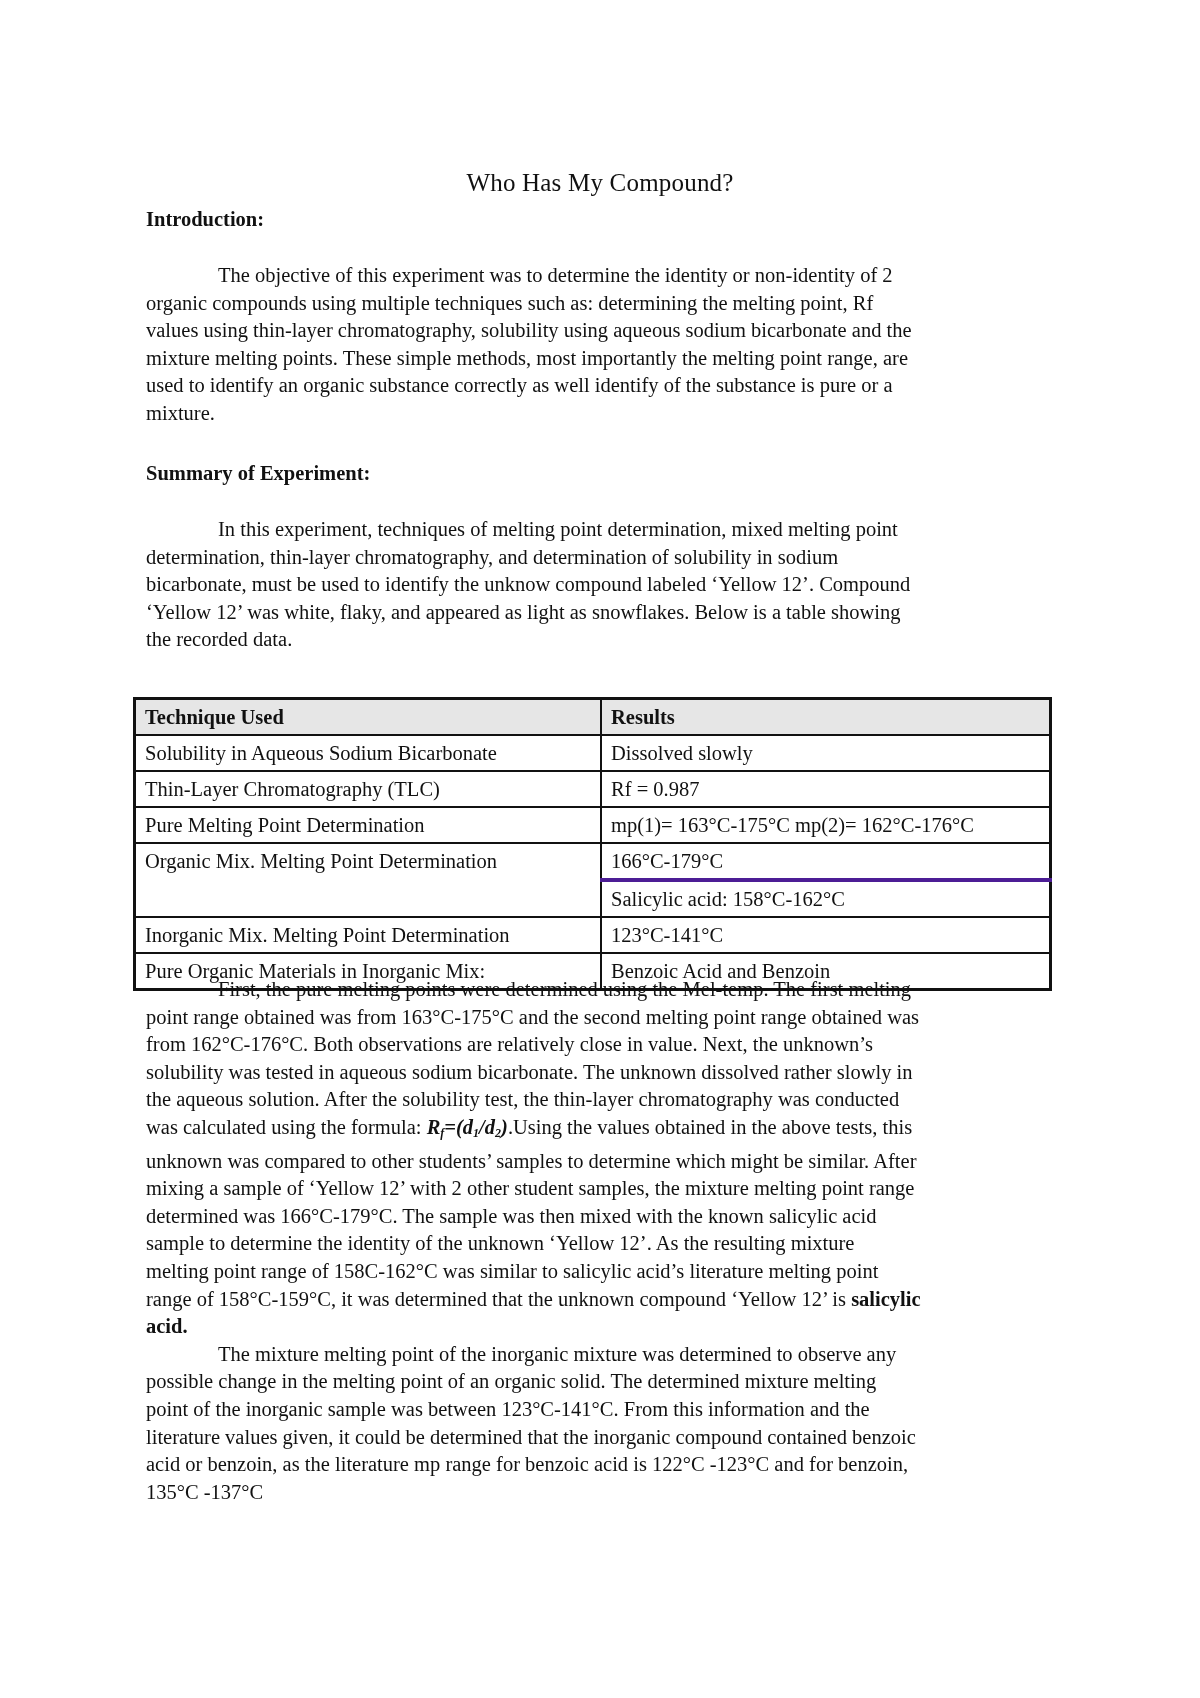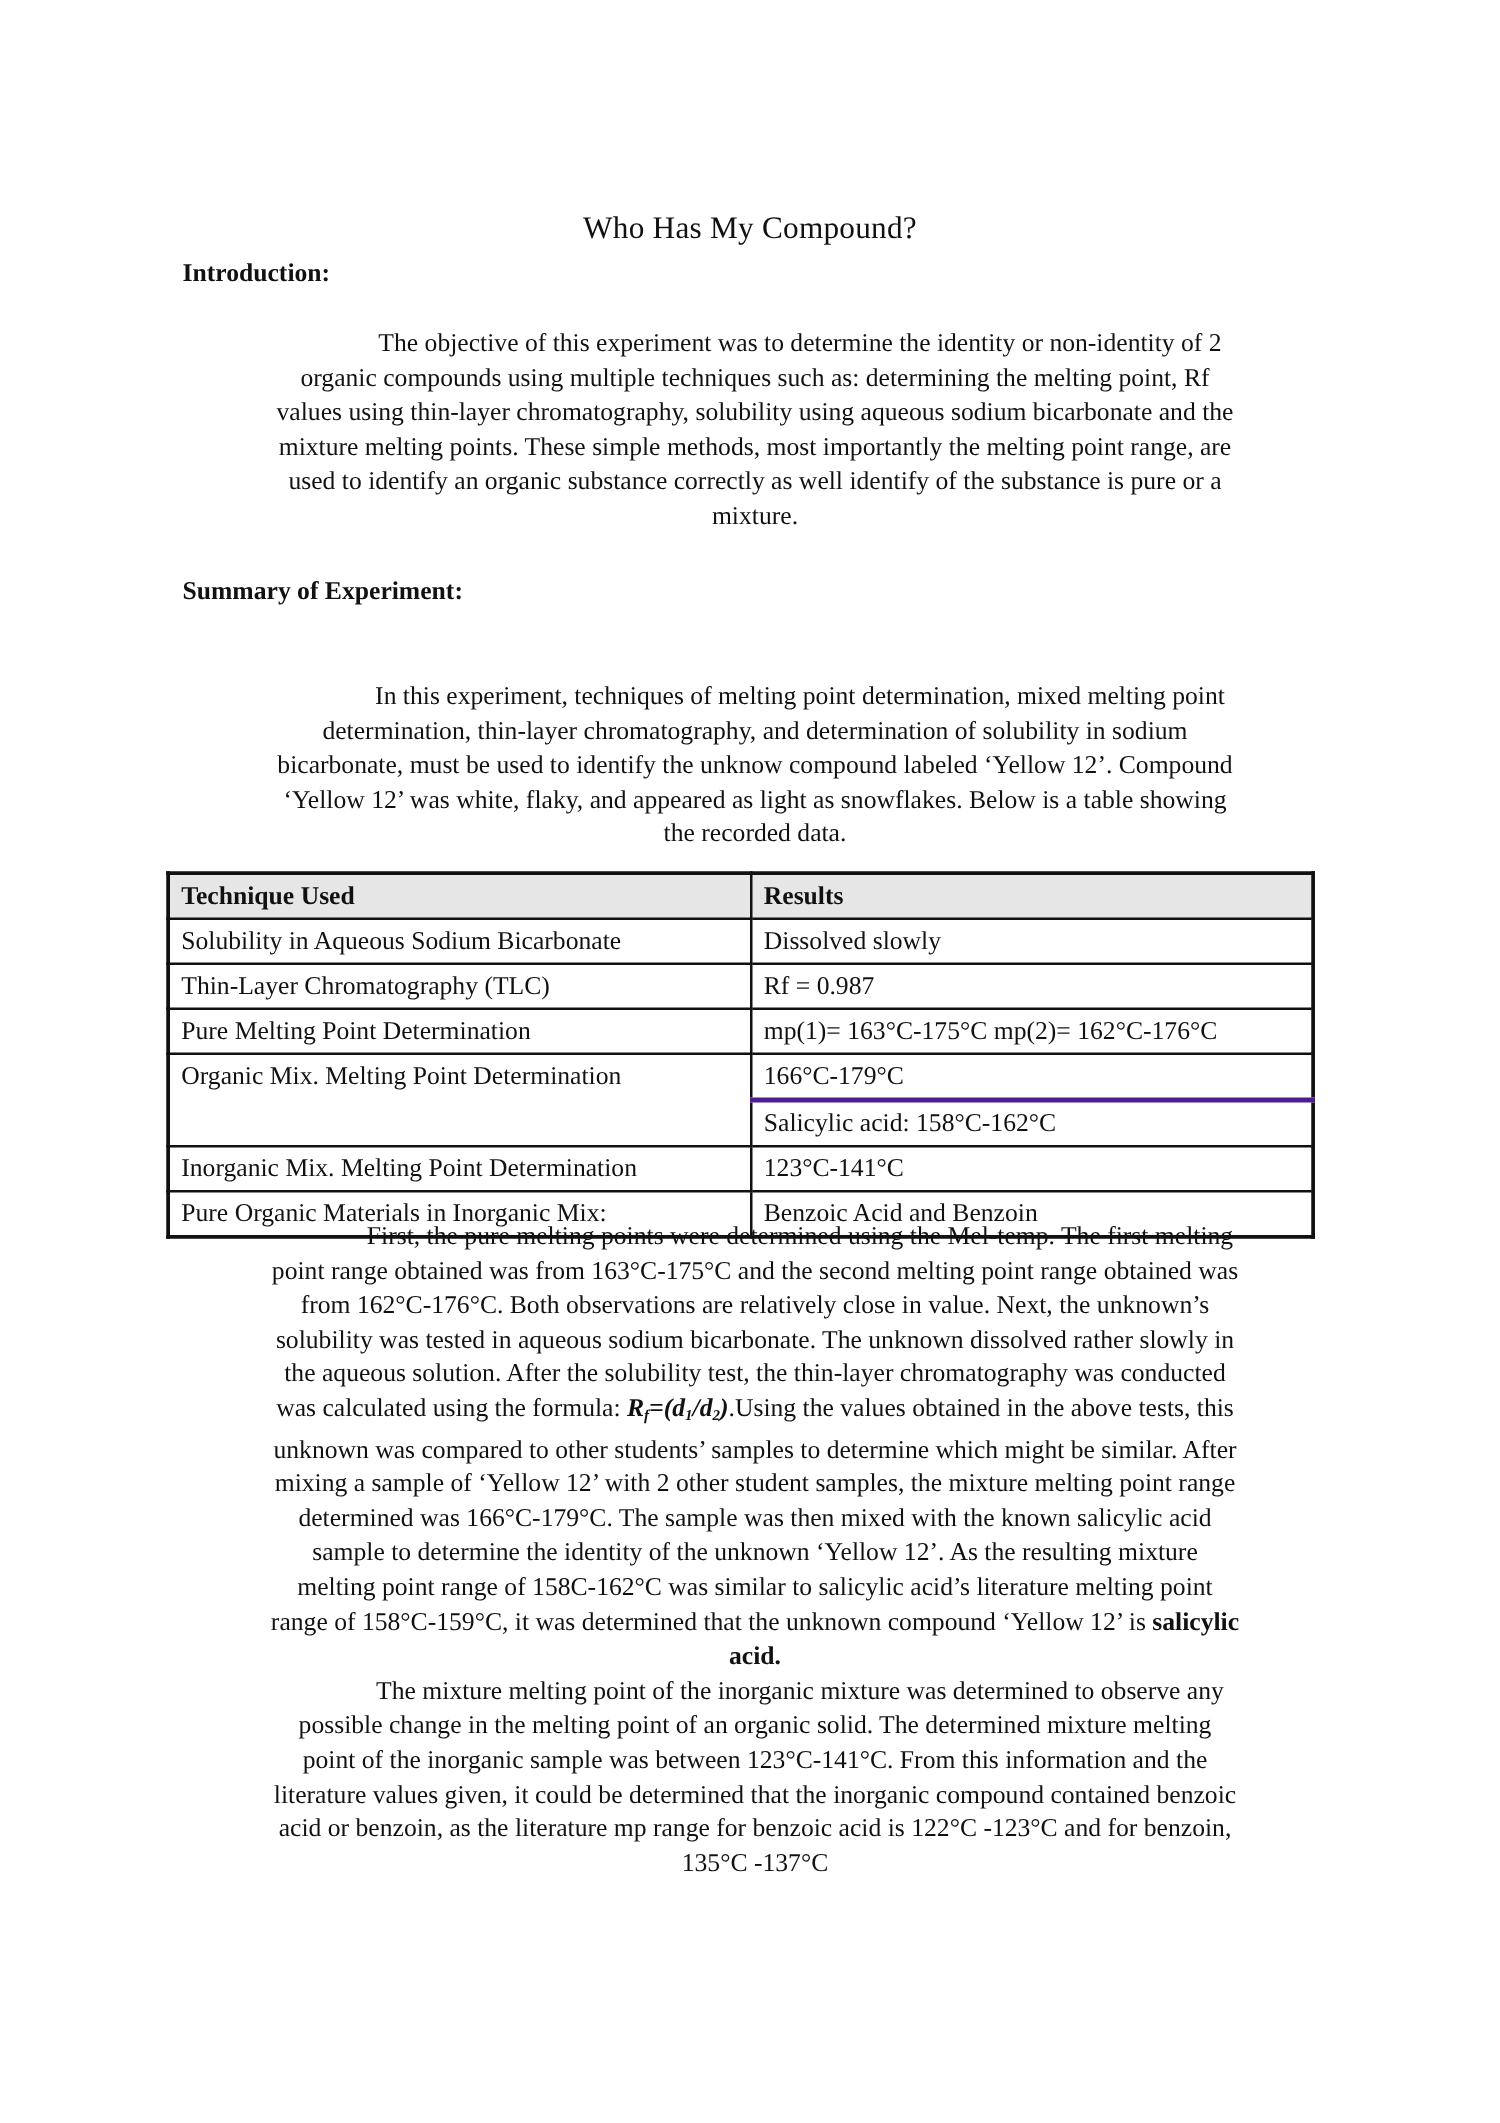--- a/index.html
+++ b/index.html
@@ -12,21 +12,21 @@
     .title {
       position: absolute; top: 150px; left: 0; width: 1200px; text-align: center;
       font-size: 25px; letter-spacing: 0.2px; margin-top: 19px;
     }
     .heading {
       position: absolute; left: 146px; font-weight: bold; font-size: 20.5px;
     }
     .para {
       position: absolute; left: 146px; width: 916px;
       font-size: 20.5px; line-height: 27.6px;
-      text-align: center;
+      text-align: left;
     }
     .para .indent { display: inline-block; width: 72px; }
     .para .line { display: block; white-space: nowrap; }
     .bold { font-weight: bold; }
     .formula { font-weight: bold; font-style: italic; }
     .formula sub { font-size: 12px; vertical-align: -3px; }
 
     table.data {
       position: absolute; left: 133px; top: 697px; width: 919px;
       border-collapse: collapse;
@@ -52,21 +52,21 @@
   <div class="para" style="top:262px;">
     <span class="line"><span class="indent"></span><span>The objective of this experiment was to determine the identity or non-identity of 2</span></span>
     <span class="line">organic compounds using multiple techniques such as: determining the melting point, Rf</span>
     <span class="line">values using thin-layer chromatography, solubility using aqueous sodium bicarbonate and the</span>
     <span class="line">mixture melting points. These simple methods, most importantly the melting point range, are</span>
     <span class="line">used to identify an organic substance correctly as well identify of the substance is pure or a</span>
     <span class="line">mixture.</span>
   </div>
 
   <div class="heading" style="top:462px;">Summary of Experiment:</div>
-  <div class="para" style="top:544px;">
+  <div class="para" style="top:516px;">
     <span class="line"><span class="indent"></span><span>In this experiment, techniques of melting point determination, mixed melting point</span></span>
     <span class="line">determination, thin-layer chromatography, and determination of solubility in sodium</span>
     <span class="line">bicarbonate, must be used to identify the unknow  compound labeled ‘Yellow  12’. Compound</span>
     <span class="line">‘Yellow 12’ was white, flaky, and appeared as light as snowflakes. Below is a table showing</span>
     <span class="line">the recorded data.</span>
   </div>
 
   <table class="data">
     <tbody>
         <tr>

